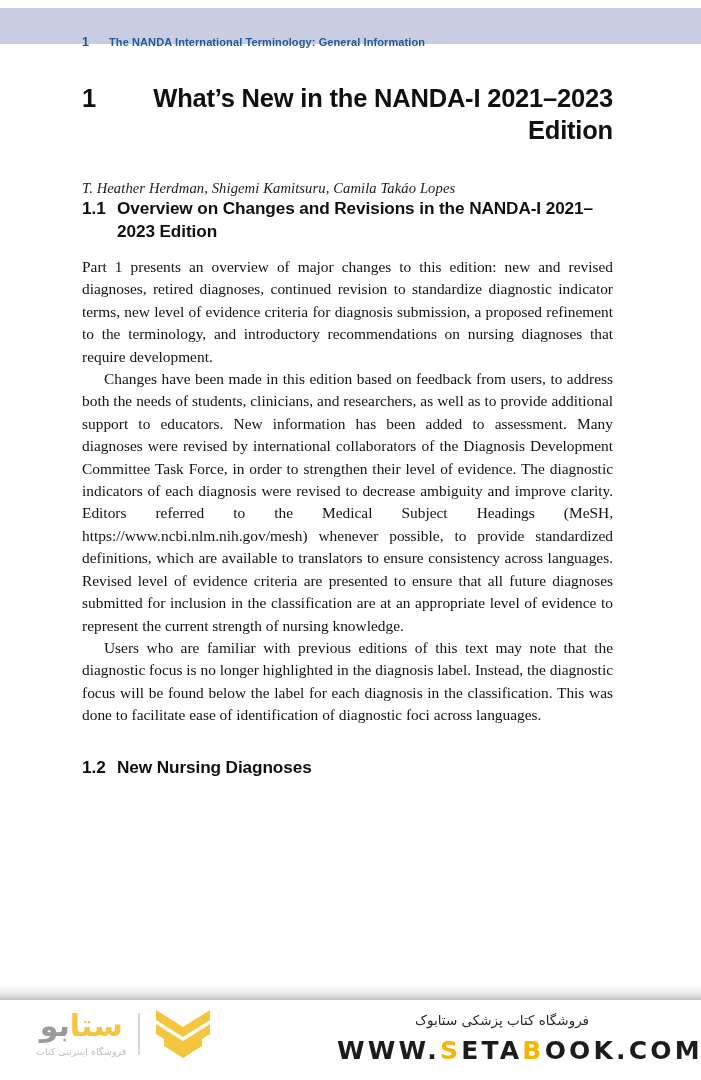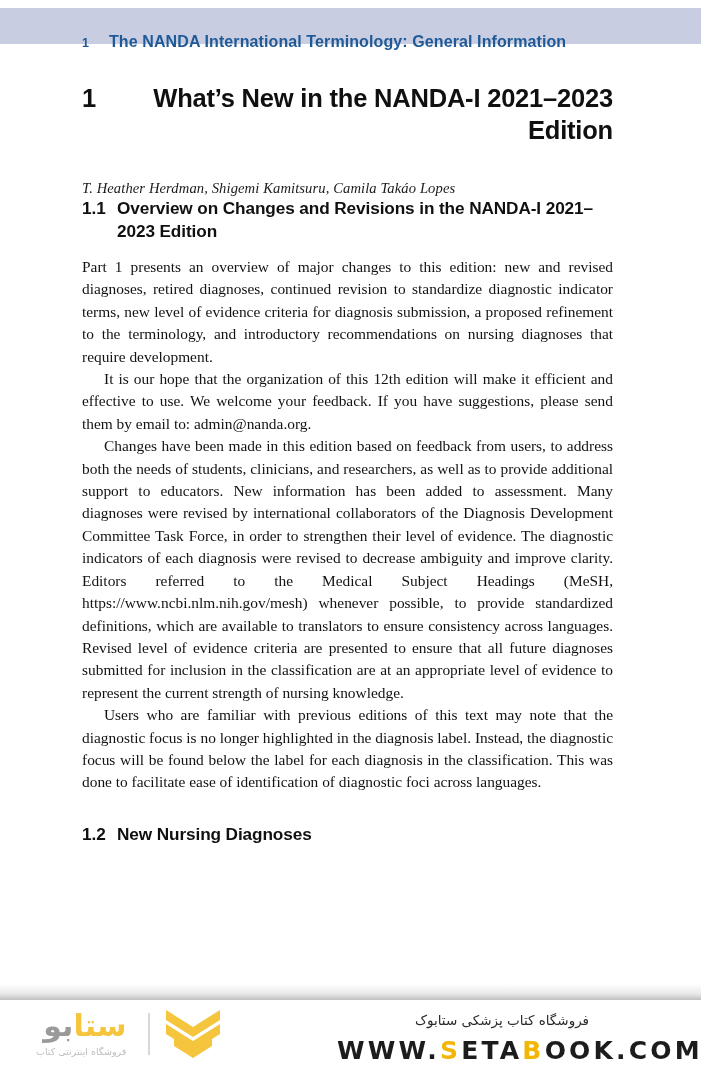--- a/index.html
+++ b/index.html
@@ -43,21 +43,21 @@
   }
   .rh-num {
     font-family: "Liberation Sans", "DejaVu Sans", sans-serif;
     font-size: 12.5px;
     font-weight: 700;
     color: #1f5a96;
     width: 27px;
   }
   .rh-title {
     font-family: "Liberation Sans", "DejaVu Sans", sans-serif;
-    font-size: 16px;
+    font-size: 11px;
     font-weight: 700;
     color: #1f5a96;
     letter-spacing: .1px;
     margin-top: 32px;
   }
 
   
   .column {
     position: absolute;
     left: 82px;
@@ -155,22 +155,22 @@
   .brand-logo {
     position: absolute;
     left: 36px;
     top: 8px;
     display: flex;
     align-items: center;
   }
   .brand-wordmark {
     display: flex;
     flex-direction: column;
-    align-items: flex-end;
-    padding-right: 22px;
+    align-items: center;
+    padding-right: 12px;
   }
   .bw-main {
     font-family: "DejaVu Sans", sans-serif;
     font-size: 30px;
     font-weight: 700;
     line-height: 1;
     direction: rtl;
     letter-spacing: -1px;
     white-space: nowrap;
   }
@@ -240,21 +240,20 @@
     </h1>
 
     <div class="authors">T. Heather Herdman, Shigemi Kamitsuru, Camila Takáo Lopes</div>
 
     <h2 class="sec-head h-1-1">
       <span class="sh-num">1.1</span>
       <span class="sh-text">Overview on Changes and Revisions in the NANDA-I 2021–2023 Edition</span>
     </h2>
 
     <p class="body">Part 1 presents an overview of major changes to this edition: new and revised diagnoses, retired diagnoses, continued revision to standardize diagnostic indicator terms, new level of evidence criteria for diagnosis submission, a proposed refinement to the terminology, and introductory recommendations on nursing diagnoses that require development.</p>
-    <p class="body indent">It is our hope that the organization of this 12th edition will make it efficient and effective to use. We welcome your feedback. If you have suggestions, please send them by email to: admin@nanda.org.</p>
     <p class="body indent">Changes have been made in this edition based on feedback from users, to address both the needs of students, clinicians, and researchers, as well as to provide additional support to educators. New information has been added to assessment. Many diagnoses were revised by international collaborators of the Diagnosis Development Committee Task Force, in order to strengthen their level of evidence. The diagnostic indicators of each diagnosis were revised to decrease ambiguity and improve clarity. Editors referred to the Medical Subject Headings (MeSH, https://www.ncbi.nlm.nih.gov/mesh) whenever possible, to provide standardized definitions, which are available to translators to ensure consistency across languages. Revised level of evidence criteria are presented to ensure that all future diagnoses submitted for inclusion in the classification are at an appropriate level of evidence to represent the current strength of nursing knowledge.</p>
     <p class="body indent">Users who are familiar with previous editions of this text may note that the diagnostic focus is no longer highlighted in the diagnosis label. Instead, the diagnostic focus will be found below the label for each diagnosis in the classification. This was done to facilitate ease of identification of diagnostic foci across languages.</p>
 
     <h2 class="sec-head h-1-2">
       <span class="sh-num">1.2</span>
       <span class="sh-text">New Nursing Diagnoses</span>
     </h2>
 
 
   </div>

